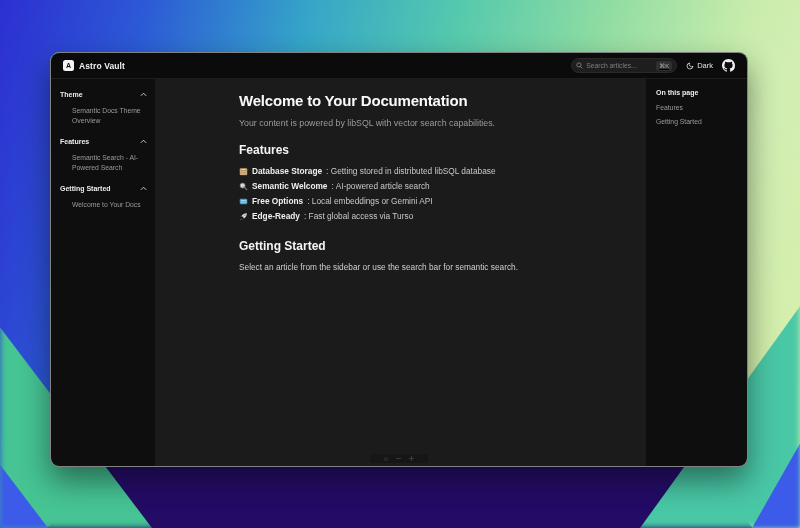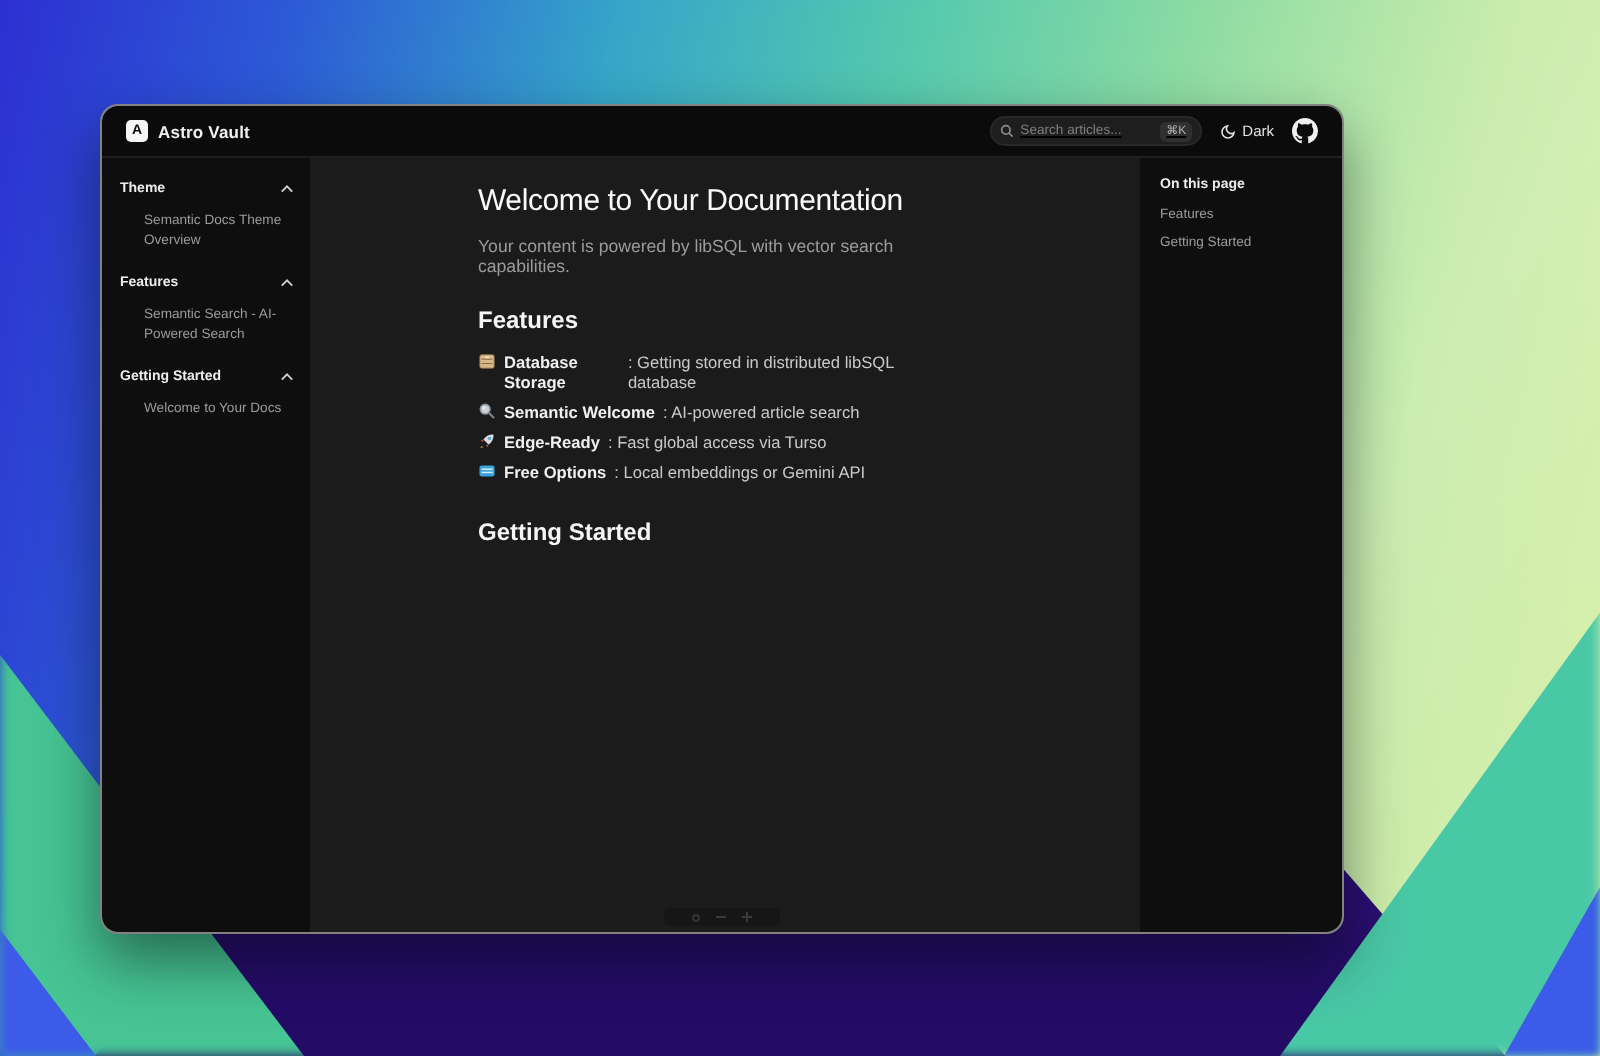--- a/index.html
+++ b/index.html
@@ -48,21 +48,21 @@
   }
   .wp-blue-right {
     position: absolute; inset: 0;
     background: #3b5be8;
     clip-path: polygon(100% 84%, 100% 100%, 94% 100%);
     filter: blur(2px);
   }
 
   
   .window {
-    position: absolute; left: 50px; top: 52px; width: 622px; height: 415px;
+    position: absolute; left: 50px; top: 52px; width: 698px; height: 415px;
     background: #86efac;
     border: 1.5px solid #828282;
     border-radius: 9px;
     box-shadow: 0 14px 30px rgba(0,0,0,0.45);
     overflow: hidden;
     display: flex; flex-direction: column;
   }
 
   
   .header {
@@ -118,28 +118,28 @@
   .side-item {
     margin-top: 8px; padding-left: 12px;
     color: #9b9b9b; font-size: 6.8px; line-height: 1.4;
   }
 
   .main {
     flex: 1; background: #1b1b1b; position: relative;
     padding: 13px 116px 0 84px; min-width: 0;
   }
   .page-title {
-    color: #fafafa; font-size: 15px; font-weight: normal; letter-spacing: -0.2px;
+    color: #fafafa; font-size: 15px; font-weight: bold; letter-spacing: -0.2px;
     margin-bottom: 9px;
   }
   .page-intro { color: #9c9c9c; font-size: 8.8px; margin-bottom: 15px; }
   .h2 { color: #f5f5f5; font-size: 12px; font-weight: bold; margin-bottom: 9px; }
   .feature-list { list-style: none; margin-bottom: 16px; }
   .feature-item {
-    display: flex; align-items: flex-start; gap: 4px;
+    display: flex; align-items: center; gap: 4px;
     font-size: 8.3px; margin-bottom: 5px; color: #cccccc;
   }
   .feature-item .emoji { flex: 0 0 auto; display: flex; }
   .feature-term { font-weight: bold; color: #f0f0f0; }
   .feature-desc { color: #c9c9c9; }
   .gs-heading { margin-top: 18px; }
   .gs-text { color: #cfcfcf; font-size: 8.3px; }
 
   .toc {
     flex: 0 0 101px; width: 101px;
@@ -278,44 +278,45 @@
                 <circle cx="3.3" cy="3.3" r="0.9" fill="#e8ecf0"></circle>
                 <line x1="6.1" y1="6.1" x2="8.6" y2="8.6" stroke="#7c838b" stroke-width="1.2" stroke-linecap="round"></line>
               </svg>
           </span>
           <span class="feature-term">Semantic Welcome</span>
             <span class="feature-desc">: AI-powered article search</span>
         </li>
         <li class="feature-item">
           <span class="emoji">
             <svg width="9" height="9" viewBox="0 0 10 10">
+                <rect x="0.8" y="2" width="8.4" height="6" rx="1.2" fill="#3aa3d9"></rect>
+                <line x1="2" y1="4" x2="8.2" y2="4" stroke="#d8f0fa" stroke-width="0.8"></line>
+                <line x1="2" y1="5.8" x2="8.2" y2="5.8" stroke="#d8f0fa" stroke-width="0.8"></line>
+              </svg>
+          </span>
+          <span class="feature-term">Free Options</span>
+            <span class="feature-desc">: Local embeddings or Gemini API</span>
+        </li>
+        <li class="feature-item">
+          <span class="emoji">
+            <svg width="9" height="9" viewBox="0 0 10 10">
                 <path d="M8.6 1.4 C6.4 1.2 4.2 2.2 3 4.2 L5.8 7 C7.8 5.8 8.8 3.6 8.6 1.4 Z" fill="#d5dbe1"></path>
                 <circle cx="6.4" cy="3.6" r="0.9" fill="#5aa7d8"></circle>
                 <path d="M3 4.2 L1.6 4.6 L2.6 5.6 Z" fill="#d9534a"></path>
                 <path d="M5.8 7 L5.4 8.4 L4.4 7.4 Z" fill="#d9534a"></path>
                 <path d="M2.2 7.8 L1.2 8.8 L2.8 8.6 Z" fill="#f0a43c"></path>
               </svg>
           </span>
           <span class="feature-term">Edge-Ready</span>
             <span class="feature-desc">: Fast global access via Turso</span>
         </li>
-        <li class="feature-item">
-          <span class="emoji">
-            <svg width="9" height="9" viewBox="0 0 10 10">
-                <rect x="0.8" y="2" width="8.4" height="6" rx="1.2" fill="#3aa3d9"></rect>
-                <line x1="2" y1="4" x2="8.2" y2="4" stroke="#d8f0fa" stroke-width="0.8"></line>
-                <line x1="2" y1="5.8" x2="8.2" y2="5.8" stroke="#d8f0fa" stroke-width="0.8"></line>
-              </svg>
-          </span>
-          <span class="feature-term">Free Options</span>
-            <span class="feature-desc">: Local embeddings or Gemini API</span>
-        </li>
       </ul>
 
       <h2 class="h2 gs-heading">Getting Started</h2>
+      <p class="gs-text">Select an article from the sidebar or use the search bar for semantic search.</p>
     </main>
 
     <aside class="toc">
       <div class="toc-title">On this page</div>
       <div class="toc-item">Features</div>
       <div class="toc-item">Getting Started</div>
     </aside>
   </div>
 
   <div class="bottom-toolbar">

